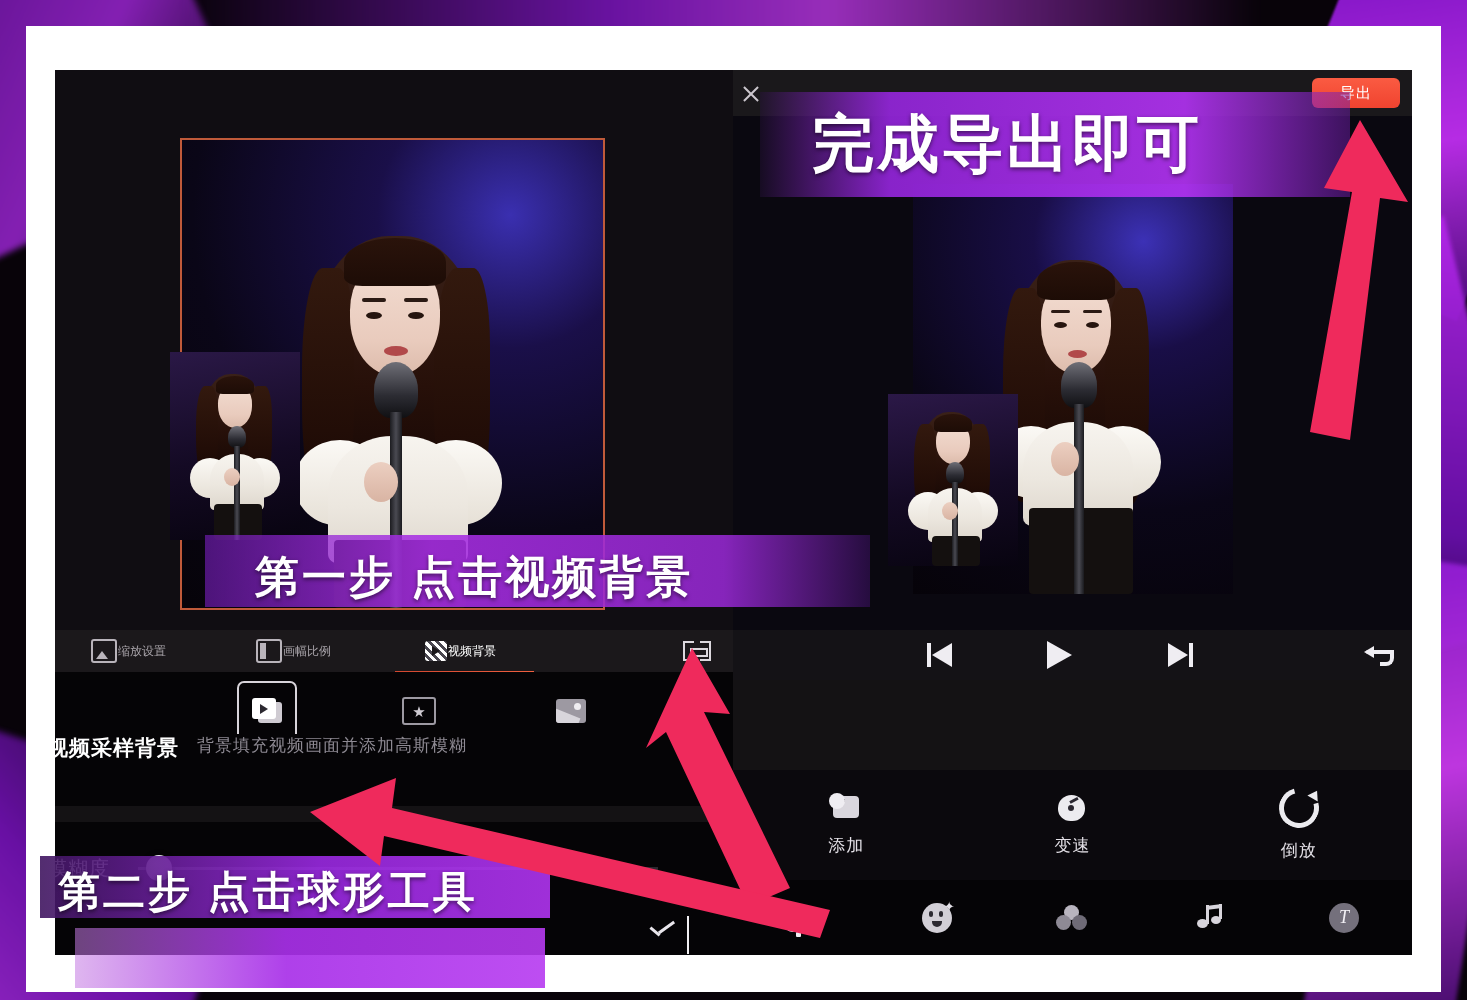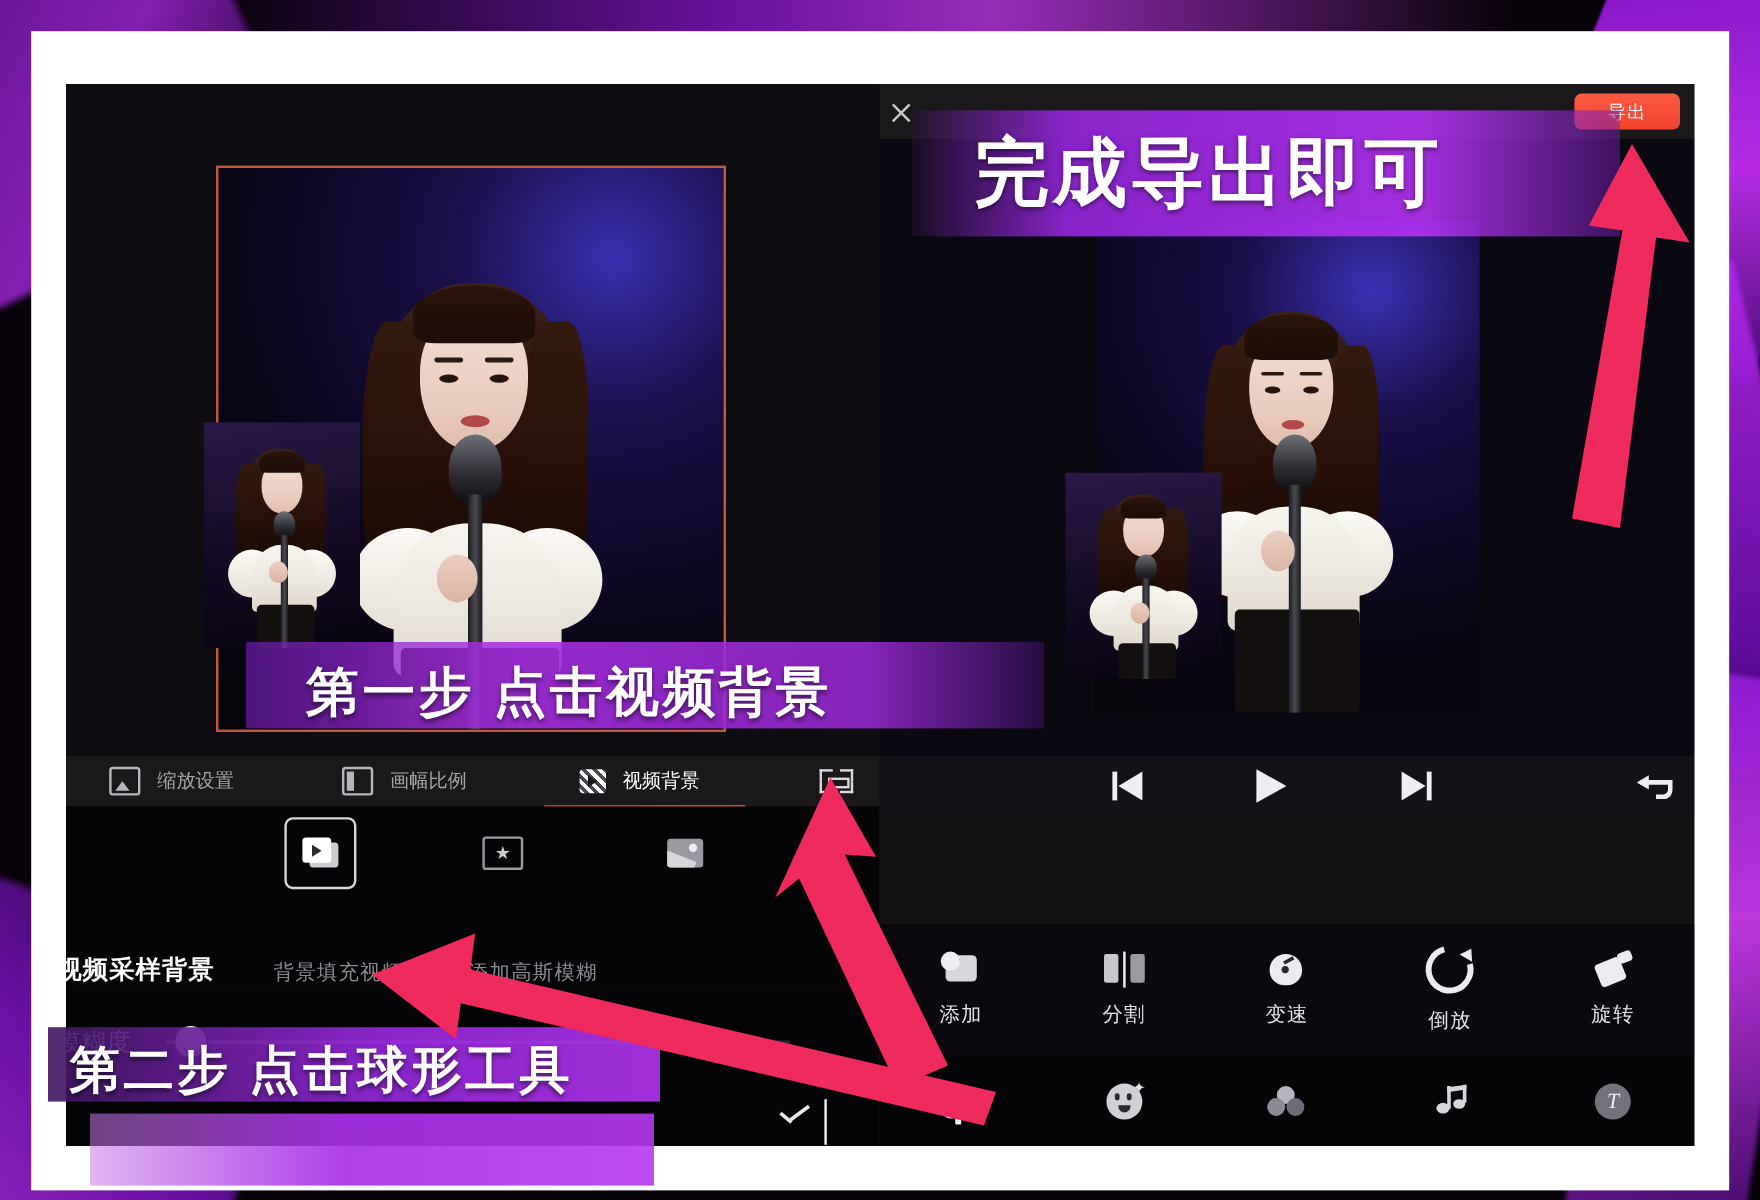--- a/index.html
+++ b/index.html
@@ -71,21 +71,21 @@
   .girl .mic-stick{position:absolute;background:linear-gradient(90deg,#1c1c20,#4a4a52,#1a1a1e);}
   .girl .hand{position:absolute;border-radius:50%;
         background:linear-gradient(180deg,#eccfc1 0%,#d9b4a3 100%);}
 
   .lp-pip{position:absolute;left:115px;top:282px;width:130px;height:188px;
           background:linear-gradient(170deg,#2a1846 0%,#140a24 55%,#080410 100%);overflow:hidden;}
 
   
   .lp-tabs{position:absolute;left:0;top:560px;width:678px;height:42px;
            background:#1b181b;display:flex;align-items:center;}
-  .lp-tab{display:flex;align-items:center;gap:14px;color:#a9a4aa;font-size:16px;
+  .lp-tab{display:flex;align-items:center;gap:1px;color:#a9a4aa;font-size:12px;
           height:42px;padding:0 8px;position:relative;font-family:Liberation Mono, monospace;}
   .lp-tab.t1{margin-left:28px;}
   .lp-tab.t2{margin-left:74px;}
   .lp-tab.t3{margin-left:78px;color:#ffffff;}
   .lp-tab.t3:after{content:"";position:absolute;left:-22px;right:-30px;bottom:-2px;height:3px;
                    background:linear-gradient(90deg,#d2472f,#f0603f);}
   .ico{display:inline-block;vertical-align:middle;}
 
   .ico-zoom{width:22px;height:20px;border:2px solid #b9b4bb;border-radius:3px;position:relative;}
   .ico-zoom:after{content:"";position:absolute;left:3px;bottom:2px;width:0;height:0;
@@ -119,22 +119,22 @@
                  box-shadow:inset 0 0 0 0 #000;}
   .g-video .pl{position:absolute;left:8px;top:6px;z-index:2;width:0;height:0;
                border-top:5px solid transparent;border-bottom:5px solid transparent;border-left:8px solid #2b2830;}
   .g-star{width:30px;height:24px;border:2px solid #9d99a2;border-radius:3px;display:flex;align-items:center;justify-content:center;}
   .g-star span{color:#cfcbd2;font-size:15px;line-height:1;}
   .g-img{width:30px;height:24px;background:#9d99a2;border-radius:3px;position:relative;overflow:hidden;}
   .g-img:before{content:"";position:absolute;right:5px;top:4px;width:7px;height:7px;border-radius:50%;background:#efedf1;}
   .g-img:after{content:"";position:absolute;left:-4px;bottom:-8px;width:26px;height:18px;background:#d8d5db;transform:rotate(22deg);}
 
   
-  .lp-row1{position:absolute;left:0;top:680px;width:678px;height:72px;background:#050406;
-           display:flex;align-items:flex-end;gap:31px;}
+  .lp-row1{position:absolute;left:0;top:664px;width:678px;height:72px;background:#050406;
+           display:flex;align-items:flex-start;}
   .row-title{color:#ffffff;font-size:21px;font-weight:bold;margin-left:-8px;letter-spacing:1px;}
   .row-sub{color:#8e8a93;font-size:17px;margin-left:18px;letter-spacing:1px;}
 
   .lp-row2{position:absolute;left:0;top:752px;width:678px;height:92px;background:#050406;
            display:flex;align-items:center;}
   .slider-label{color:#ffffff;font-size:20px;margin-left:-8px;letter-spacing:1px;}
   .slider-wrap{position:relative;margin-left:28px;width:520px;height:22px;display:flex;align-items:center;}
   .slider-track{position:absolute;left:0;right:0;height:3px;
                 background:linear-gradient(90deg,#6e6a73 0%,#4a4750 60%,#2a272e 100%);}
   .slider-knob{position:absolute;left:8px;width:26px;height:26px;border-radius:50%;
@@ -463,39 +463,29 @@
 
       <div class="rp-tools">
         <div class="tool">
           <span class="ti ti-add">
               <u></u>
               <i></i>
             </span>
           <span class="tool-label">添加</span>
         </div>
         <div class="tool">
-          <span class="ti ti-split">
-              <i></i>
-            </span>
-          <span class="tool-label">分割</span>
-        </div>
-        <div class="tool">
           <span class="ti ti-speed">
               <i></i>
               <u></u>
             </span>
           <span class="tool-label">变速</span>
         </div>
         <div class="tool">
           <span class="ti ti-rev"></span>
           <span class="tool-label">倒放</span>
-        </div>
-        <div class="tool">
-          <span class="ti ti-rot"></span>
-          <span class="tool-label">旋转</span>
         </div>
       </div>
 
       <div class="rp-nav">
         <div class="nav-i">
           <span class="n-cut">
             <span class="bl a"></span>
               <span class="bl b"></span>
             <span class="rg a"></span>
               <span class="rg b"></span>

